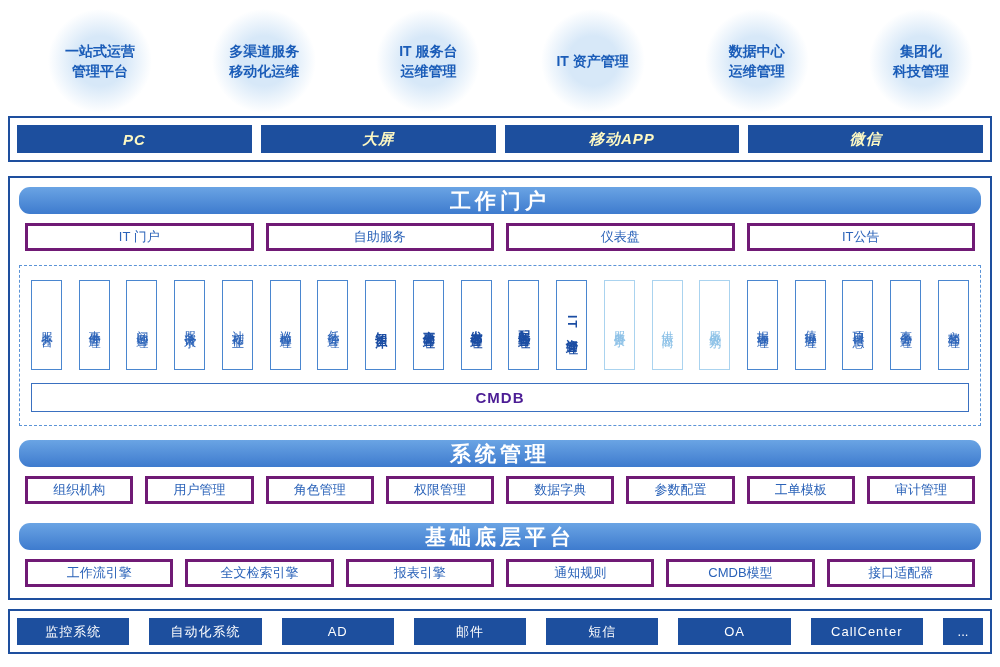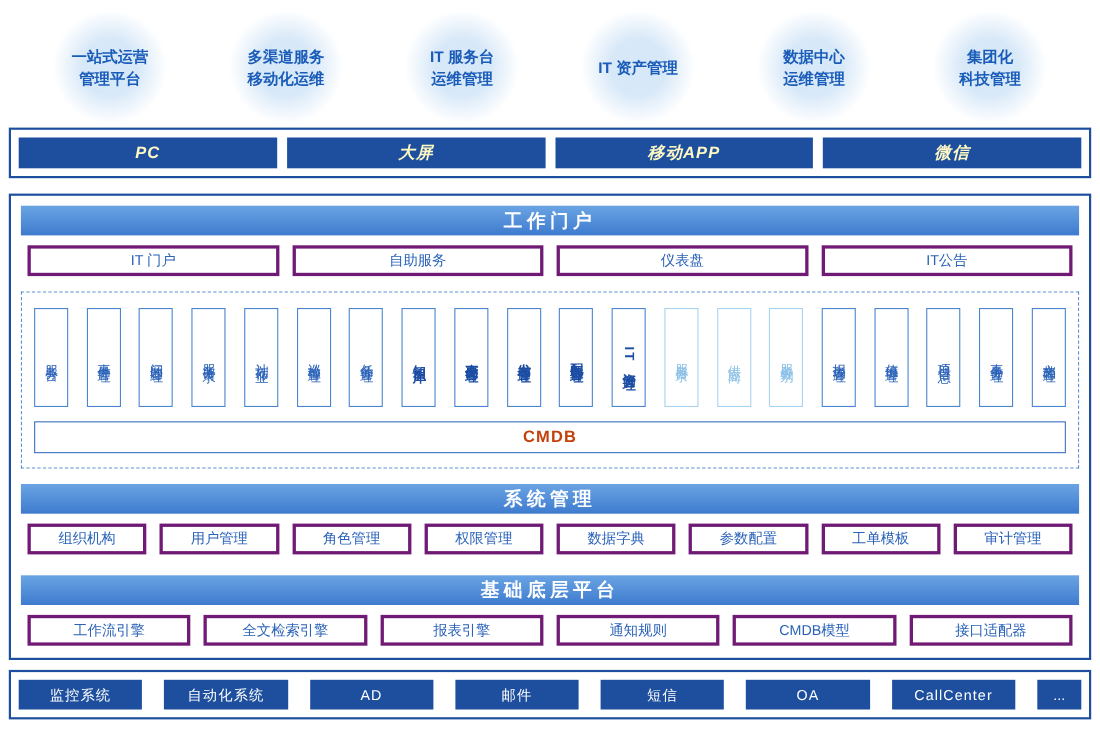--- a/index.html
+++ b/index.html
@@ -8,21 +8,21 @@
     width: 1000px; height: 667px;
     font-family: "Liberation Sans", "DejaVu Sans", sans-serif;
     overflow: hidden;
   }
   .canvas { width: 1000px; height: 667px; background: #fff; }
 
   
   .bubbles {
     height: 116px;
     display: flex; justify-content: space-between; align-items: center;
-    padding: 6px 48px 0 48px;
+    padding: 6px 27px 0 48px;
   }
   .bubble {
     width: 104px; height: 104px; border-radius: 50%;
     background: radial-gradient(closest-side, #d7e8f8 0%, #d7e8f8 48%, rgba(215,232,248,0) 100%);
     display: flex; align-items: center; justify-content: center;
     text-align: center; color: #1a5cb8; font-weight: bold; font-size: 14px;
     line-height: 1.45; white-space: pre-line;
   }
 
   
@@ -34,22 +34,22 @@
     flex: 1; height: 28px; background: #1d4f9e; color: #fef9c3;
     display: flex; align-items: center; justify-content: center;
     font-size: 15px; font-weight: bold; font-style: italic; letter-spacing: 1px;
   }
 
   
   .main { margin-top: 14px; padding: 9px; }
   .section-header {
     height: 27px;
     background: linear-gradient(180deg, #6aa4e4 0%, #3e7bce 100%);
-    color: #fff; font-weight: bold; font-size: 17px; letter-spacing: 4px;
-    display: flex; align-items: center; justify-content: center;
+    color: #fff; font-weight: bold; font-size: 21px; letter-spacing: 4px;
+    display: flex; align-items: center; justify-content: center; border-radius: 11px;
   }
   .pill-row { display: flex; gap: 12px; margin: 9px 6px 14px 6px; }
   .pill {
     flex: 1; height: 28px; background: #fff;
     border: 3px solid #701a75; color: #2a62b8; font-size: 13px;
     display: flex; align-items: center; justify-content: center;
   }
 
   
   .dashed {
@@ -64,21 +64,21 @@
     display: flex; align-items: center; justify-content: center;
   }
   .module span {
     writing-mode: vertical-rl; font-size: 12px; color: #2a62b8; letter-spacing: 2px;
   }
   .module.bold span { font-weight: bold; color: #1b4da3; }
   .module.muted { border-color: #aad3ef; }
   .module.muted span { color: #8cc1e7; }
   .cmdb {
     margin-top: 13px; height: 29px; background: #fff;
-    border: 1px solid #3a70c0; color: #c2410c;
+    border: 1px solid #3a70c0; color: #4c1d95;
     font-weight: bold; font-size: 15px; letter-spacing: 1px;
     display: flex; align-items: center; justify-content: center;
   }
 
   .sys-row { margin-bottom: 19px; }
   .base-row { margin-bottom: 2px; }
 
   
   .integrations-frame { margin-top: 9px; }
   .integrations { padding: 7px; display: flex; gap: 20px; }

